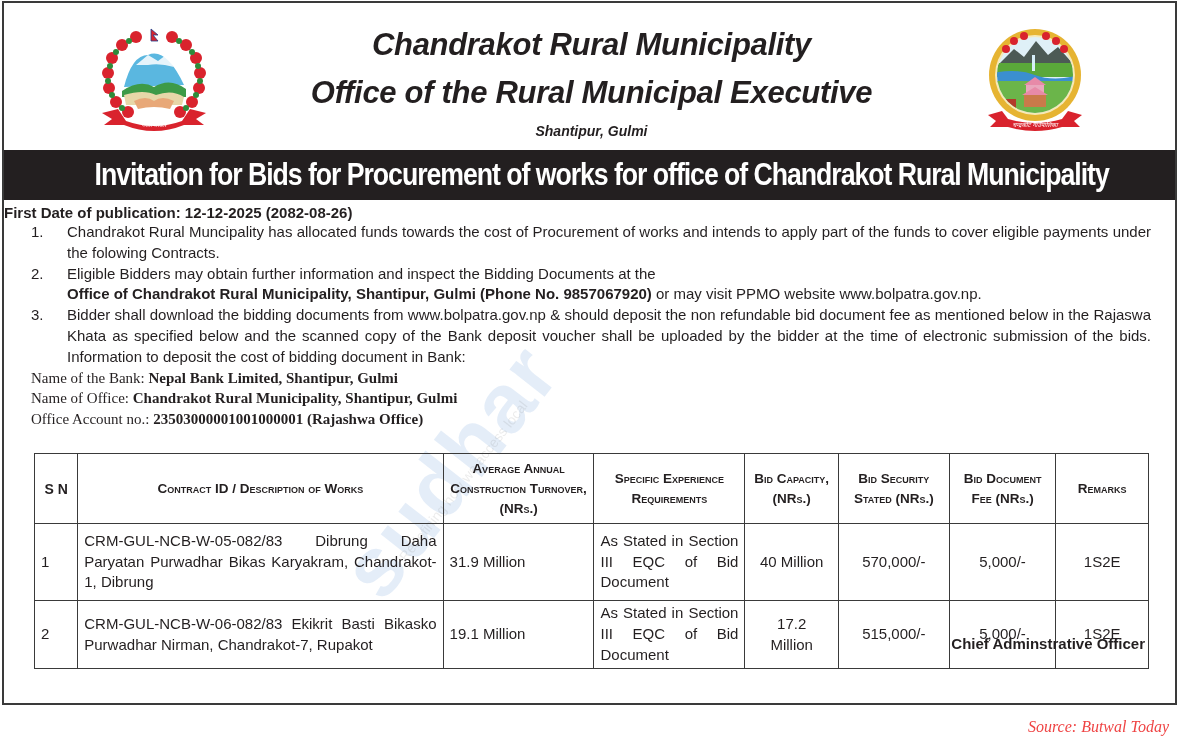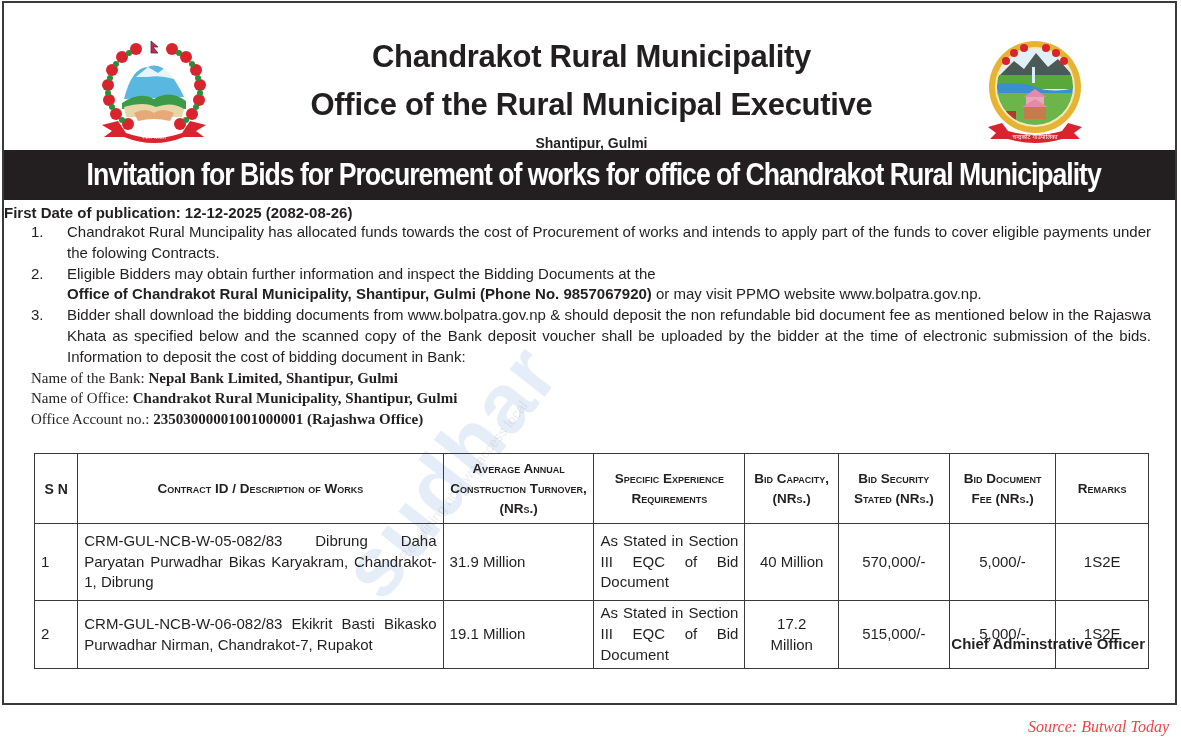--- a/index.html
+++ b/index.html
@@ -5,35 +5,36 @@
     * { box-sizing: border-box; margin: 0; padding: 0; }
     html, body { width: 1181px; height: 742px; background: #ffffff; overflow: hidden; }
     body { position: relative; font-family: "DejaVu Sans", "Liberation Sans", sans-serif; color: #231f20; }
 
     .notice {
       position: absolute; left: 2px; top: 1px; width: 1175px; height: 704px;
       border: 2px solid #3a3a3a; background: #fff;
     }
 
     
-    .header { position: absolute; left: 0; top: 12px; width: 100%; height: 122px; }
+    .header { position: absolute; left: 0; top: 0; width: 100%; height: 122px; font-style: italic; }
     .logo { position: absolute; top: 22px; width: 116px; height: 112px; }
     .logo-left { left: 92px; }
     .logo-right { left: 980px; width: 102px; top: 24px; height: 106px; }
     .titles { position: absolute; left: 200px; width: 775px; top: 18px; text-align: center; }
     .title-1 { font-family: "Liberation Sans", sans-serif; font-weight: bold; font-size: 31px; line-height: 48px; letter-spacing: -0.3px; color: #231f20; }
     .title-2 { font-family: "Liberation Sans", sans-serif; font-weight: bold; font-size: 31px; line-height: 48px; letter-spacing: -0.3px; color: #231f20; }
     .title-3 { font-family: "Liberation Sans", sans-serif; font-weight: bold; font-size: 14px; line-height: 28px; color: #231f20; }
 
     .banner {
       position: absolute; left: 0; top: 147px; width: 100%; height: 50px;
       background: #231f20; color: #fff; text-align: center;
       font-family: "Liberation Sans", sans-serif; font-weight: bold;
       font-size: 31px; line-height: 50px; letter-spacing: -1.2px;
       transform-origin: center; 
+      padding-left: 8px;
     }
     .banner span { display: inline-block; transform: scaleX(0.86); transform-origin: center; white-space: nowrap; }
 
     .pubdate { position: absolute; left: 0; width: 100%; top: 200px; text-align: left;
       font-family: "Liberation Sans", sans-serif; font-weight: bold; font-size: 15px; line-height: 19px; }
 
     .body-text { position: absolute; left: 27px; top: 219px; width: 1120px;
       font-family: "Liberation Sans", sans-serif; font-size: 15px; line-height: 20.8px; color: #231f20; }
     .para { position: relative; padding-left: 36px; text-align: justify; }
     .para .num { position: absolute; left: 0; top: 0; }

